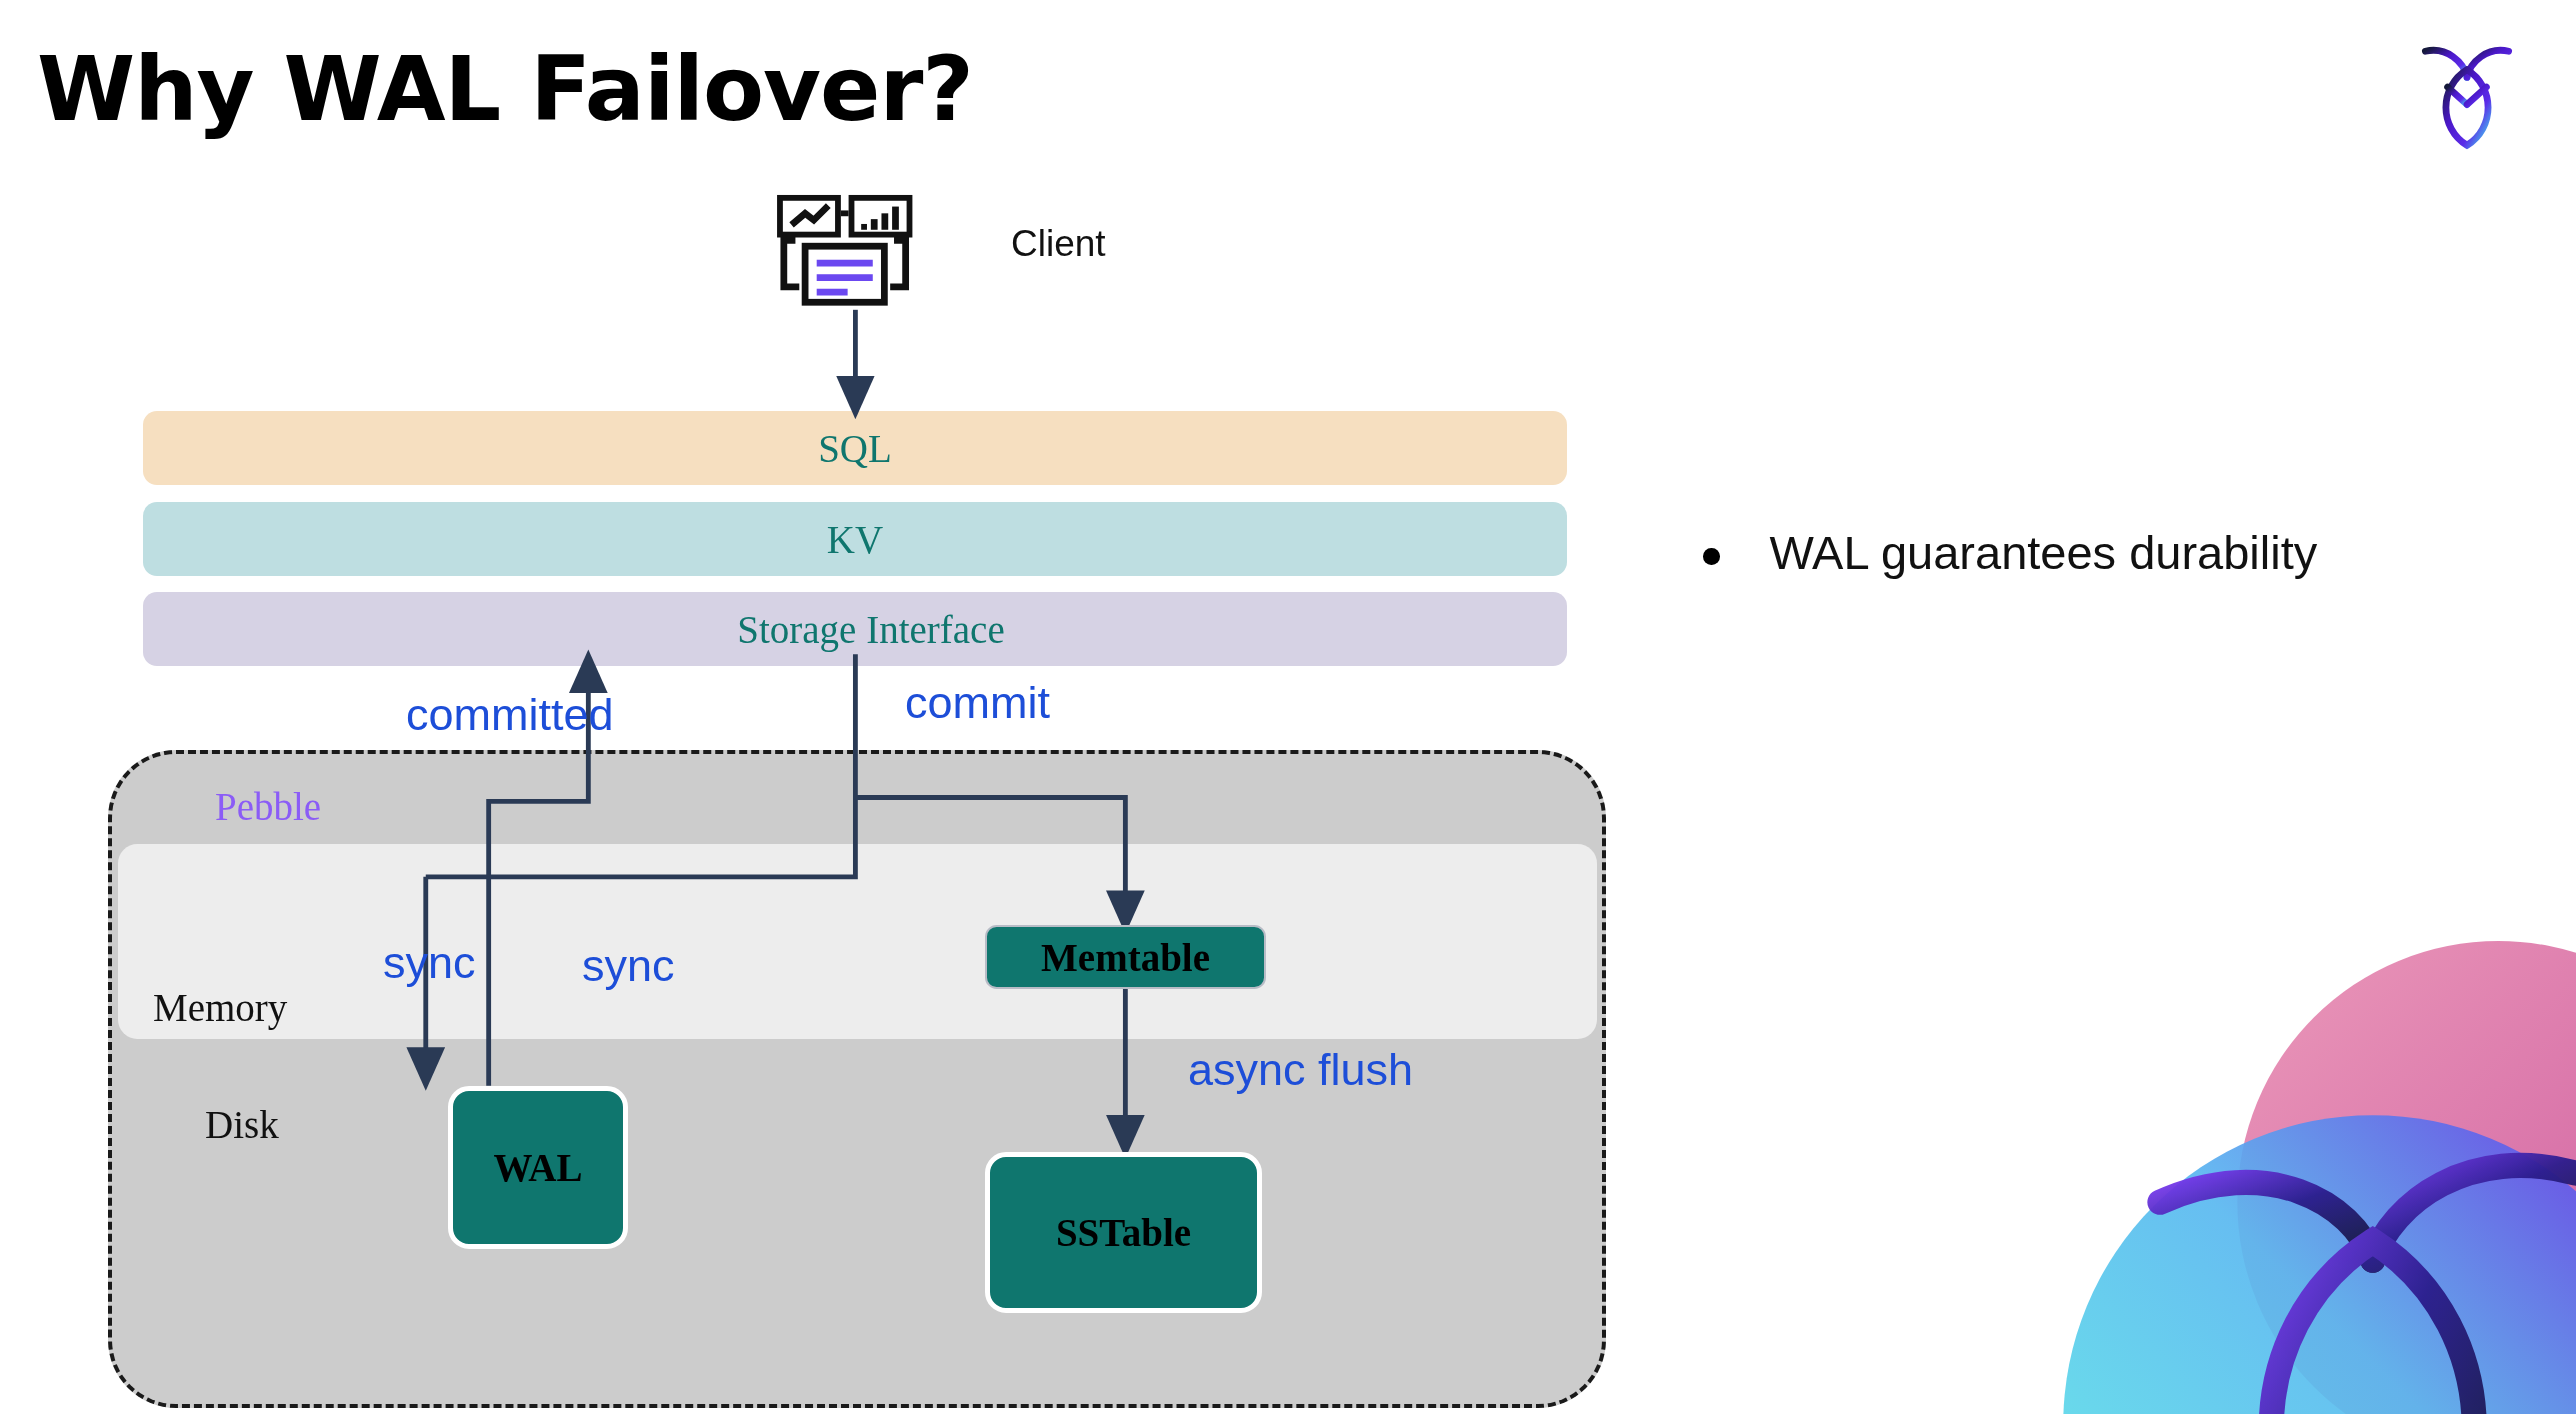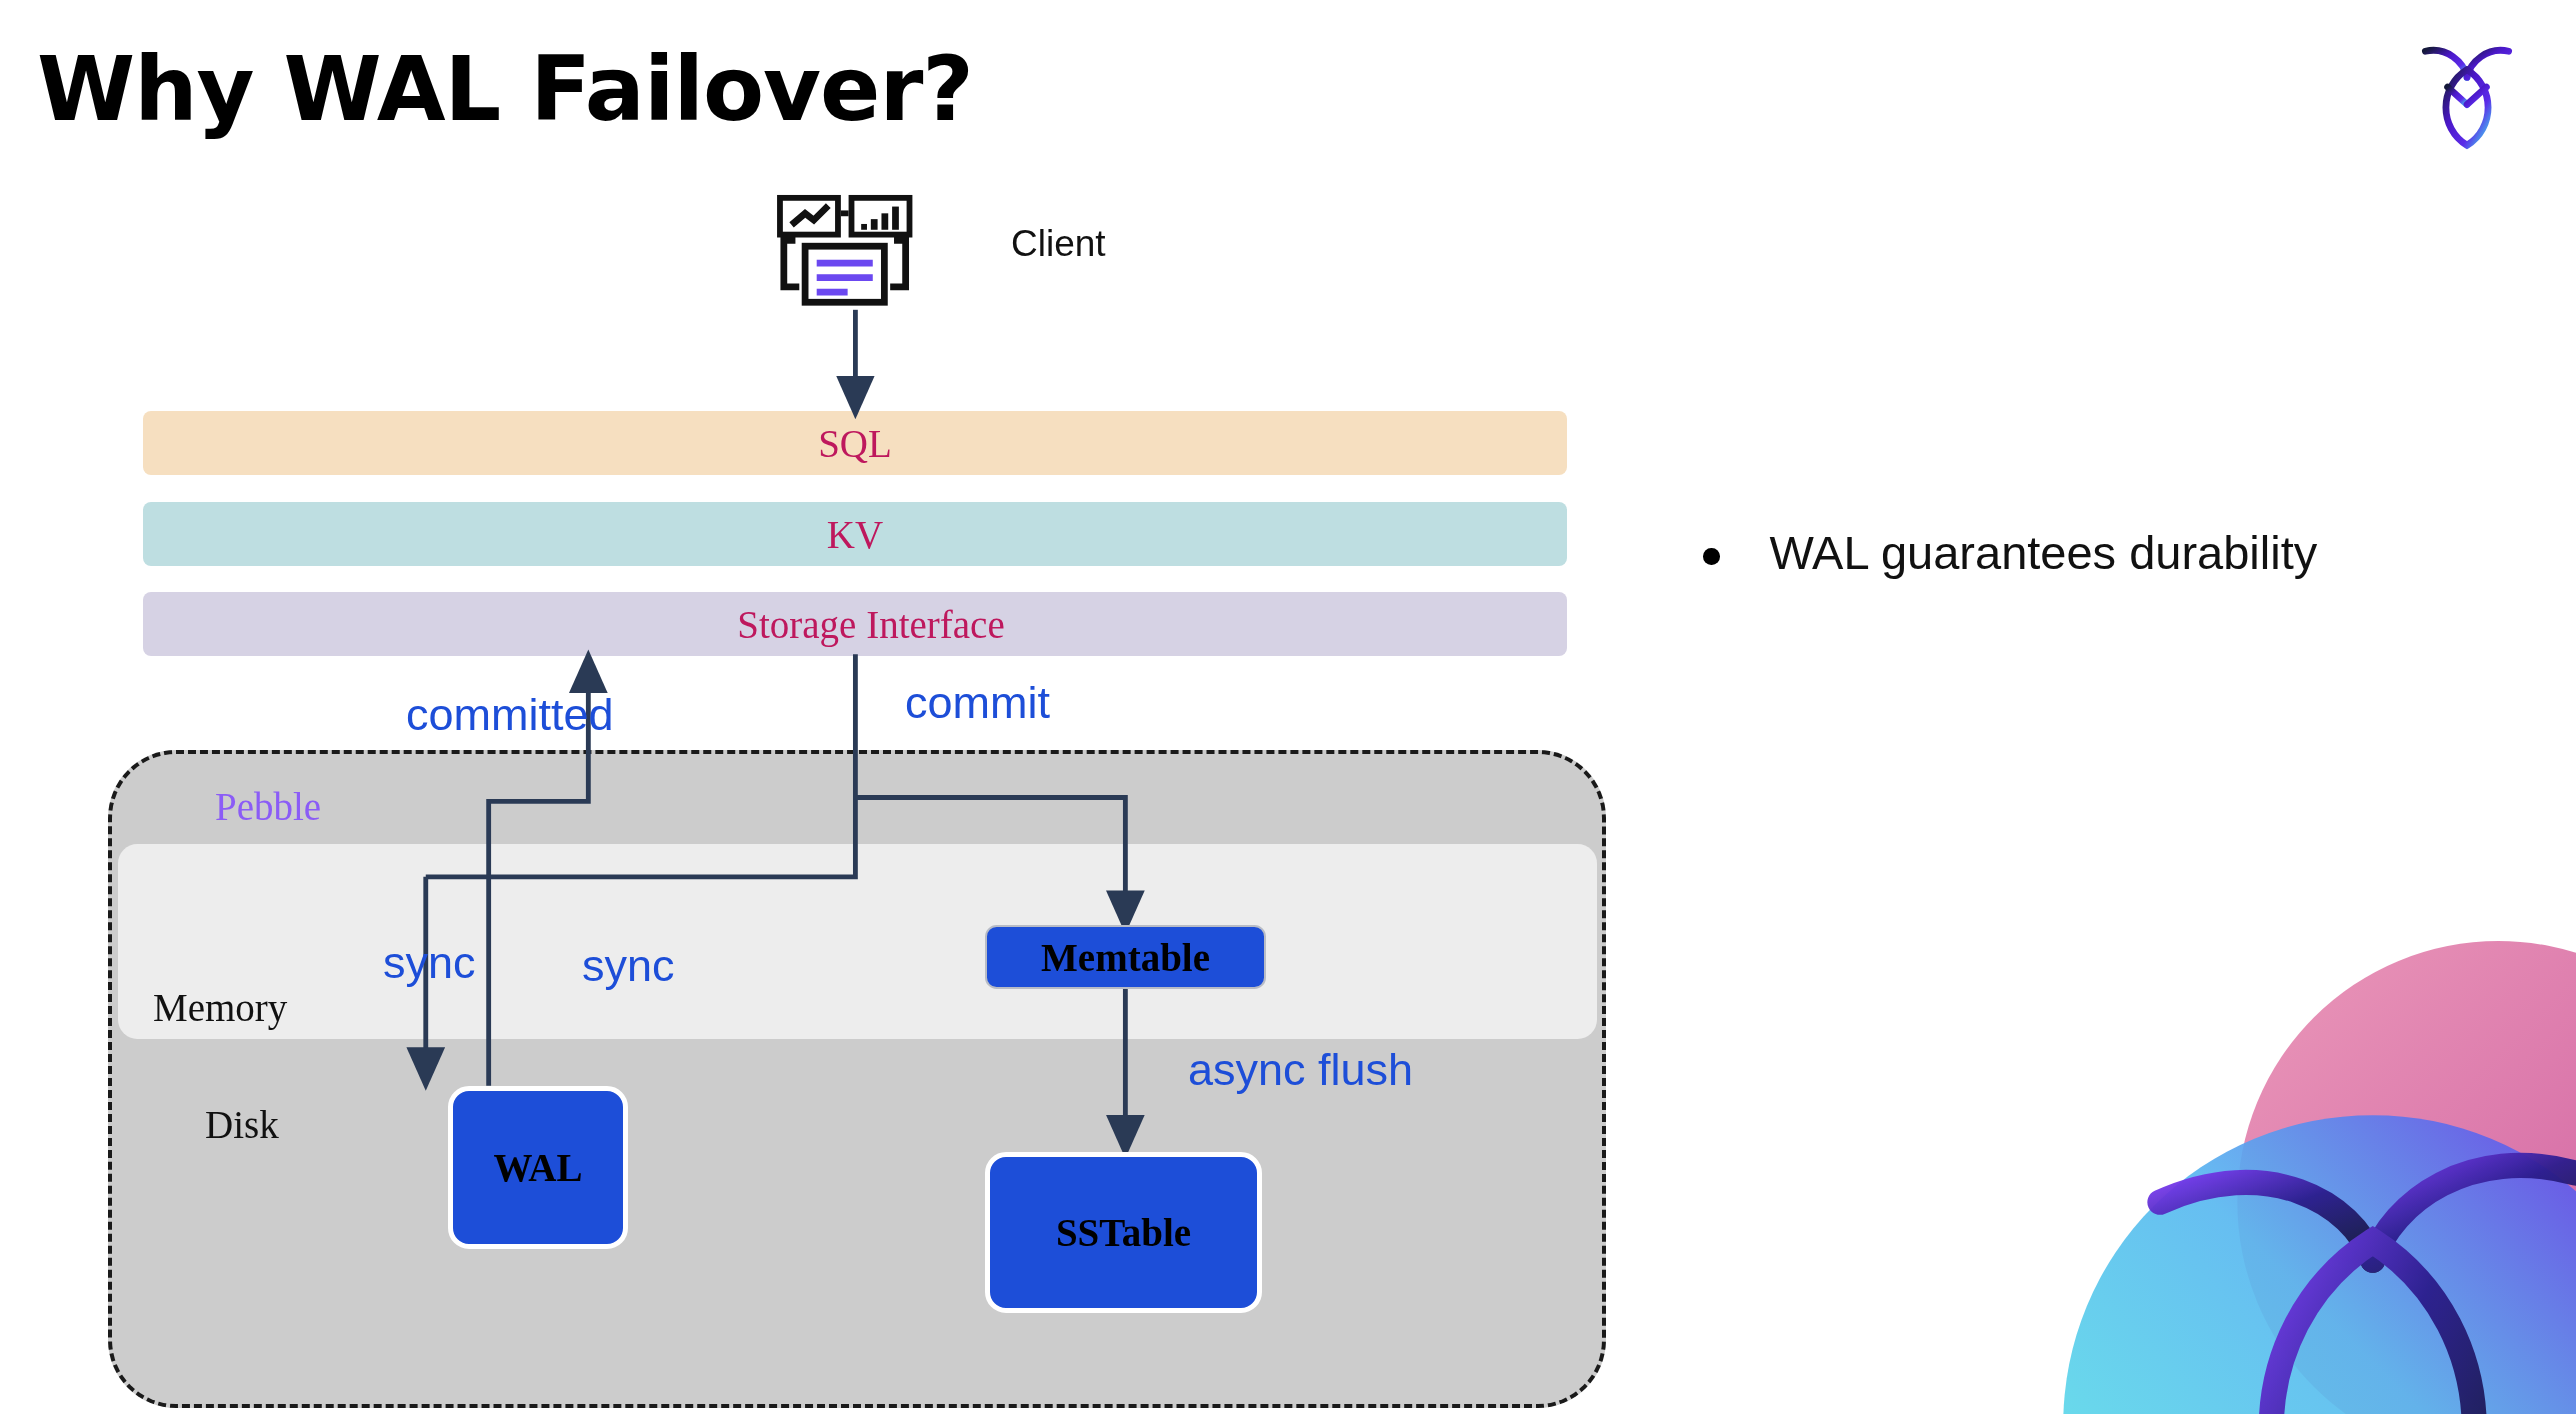--- a/index.html
+++ b/index.html
@@ -73,28 +73,28 @@
     font-size: 37px;
     color: #111111;
     white-space: nowrap;
   }
 
   
   .layer-bar {
     position: absolute;
     left: 143px;
     width: 1424px;
-    height: 64px;
-    border-radius: 8px;
+    height: 74px;
+    border-radius: 14px;
     display: flex;
     align-items: center;
     justify-content: center;
     font-family: "Liberation Serif", serif;
     font-size: 39px;
-    color: #be185d;
+    color: #0f766e;
     box-sizing: border-box;
   }
   #layer-sql { top: 411px; background: #F6DFC0; }
   #layer-kv  { top: 502px; background: #BEDEE1; }
   #layer-si  { top: 592px; background: #D6D2E4; padding-left: 32px; }
 
   
   #pebble-container {
     position: absolute;
     left: 108px;
@@ -138,21 +138,21 @@
     left: 205px;
     top: 1102px;
     font-family: "Liberation Serif", serif;
     font-size: 39px;
     color: #111111;
   }
 
   
   .node-box {
     position: absolute;
-    background: #1d4ed8;
+    background: #0f766e;
     display: flex;
     align-items: center;
     justify-content: center;
     font-family: "Liberation Serif", serif;
     font-weight: bold;
     font-size: 39px;
     color: #000000;
     box-sizing: border-box;
   }
   #node-memtable {

